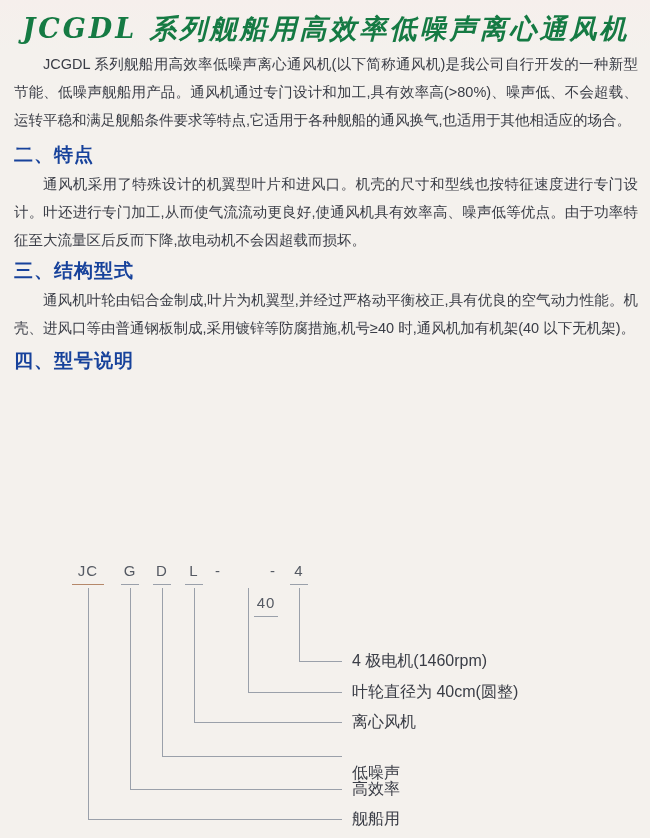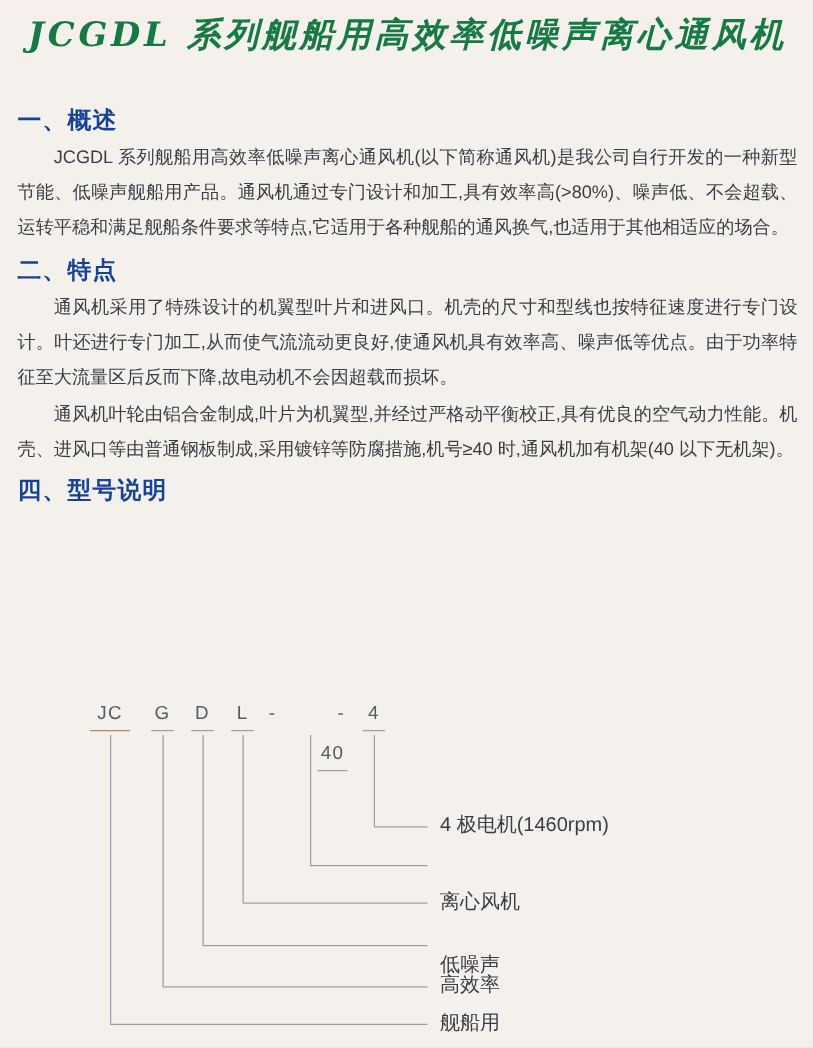--- a/index.html
+++ b/index.html
@@ -118,26 +118,26 @@
   .lb-4  { top: 94px; }
 </style>
 </head>
 <body>
 
 <div class="page">
   <div class="content">
 
     <h1 class="doc-title">JCGDL 系列舰船用高效率低噪声离心通风机</h1>
 
-    <h2 class="sec-heading h-1">一、概述</h2>
     <p class="body-par first">JCGDL 系列舰船用高效率低噪声离心通风机(以下简称通风机)是我公司自行开发的一种新型节能、低噪声舰船用产品。通风机通过专门设计和加工,具有效率高(&gt;80%)、噪声低、不会超载、运转平稳和满足舰船条件要求等特点,它适用于各种舰船的通风换气,也适用于其他相适应的场合。</p>
 
     <h2 class="sec-heading h-2">二、特点</h2>
     <p class="body-par">通风机采用了特殊设计的机翼型叶片和进风口。机壳的尺寸和型线也按特征速度进行专门设计。叶还进行专门加工,从而使气流流动更良好,使通风机具有效率高、噪声低等优点。由于功率特征至大流量区后反而下降,故电动机不会因超载而损坏。</p>
 
+    <h2 class="sec-heading h-3">三、结构型式</h2>
     <p class="body-par">通风机叶轮由铝合金制成,叶片为机翼型,并经过严格动平衡校正,具有优良的空气动力性能。机壳、进风口等由普通钢板制成,采用镀锌等防腐措施,机号≥40 时,通风机加有机架(40 以下无机架)。</p>
 
     <h2 class="sec-heading h-4">四、型号说明</h2>
   </div>
 
   <div class="diagram">
 
     <span class="code-part cp-jc">JC</span>
     <span class="code-part cp-g">G</span>
     <span class="code-part cp-d">D</span>
@@ -146,20 +146,21 @@
     <span class="code-part cp-40">40</span>
     <span class="code-part cp-dash2 no-underline">-</span>
     <span class="code-part cp-4">4</span>
 
     <div class="vline vl-4"></div>
     <div class="hline hl-4"></div>
     <div class="leader-label lb-4">4 极电机(1460rpm)</div>
 
     <div class="vline vl-40"></div>
     <div class="hline hl-40"></div>
+    <div class="leader-label lb-40">叶轮直径为 40cm(圆整)</div>
 
     <div class="vline vl-l"></div>
     <div class="hline hl-l"></div>
     <div class="leader-label lb-l">离心风机</div>
 
     <div class="vline vl-d"></div>
     <div class="hline hl-d"></div>
     <div class="leader-label lb-d">低噪声</div>
 
     <div class="vline vl-g"></div>

